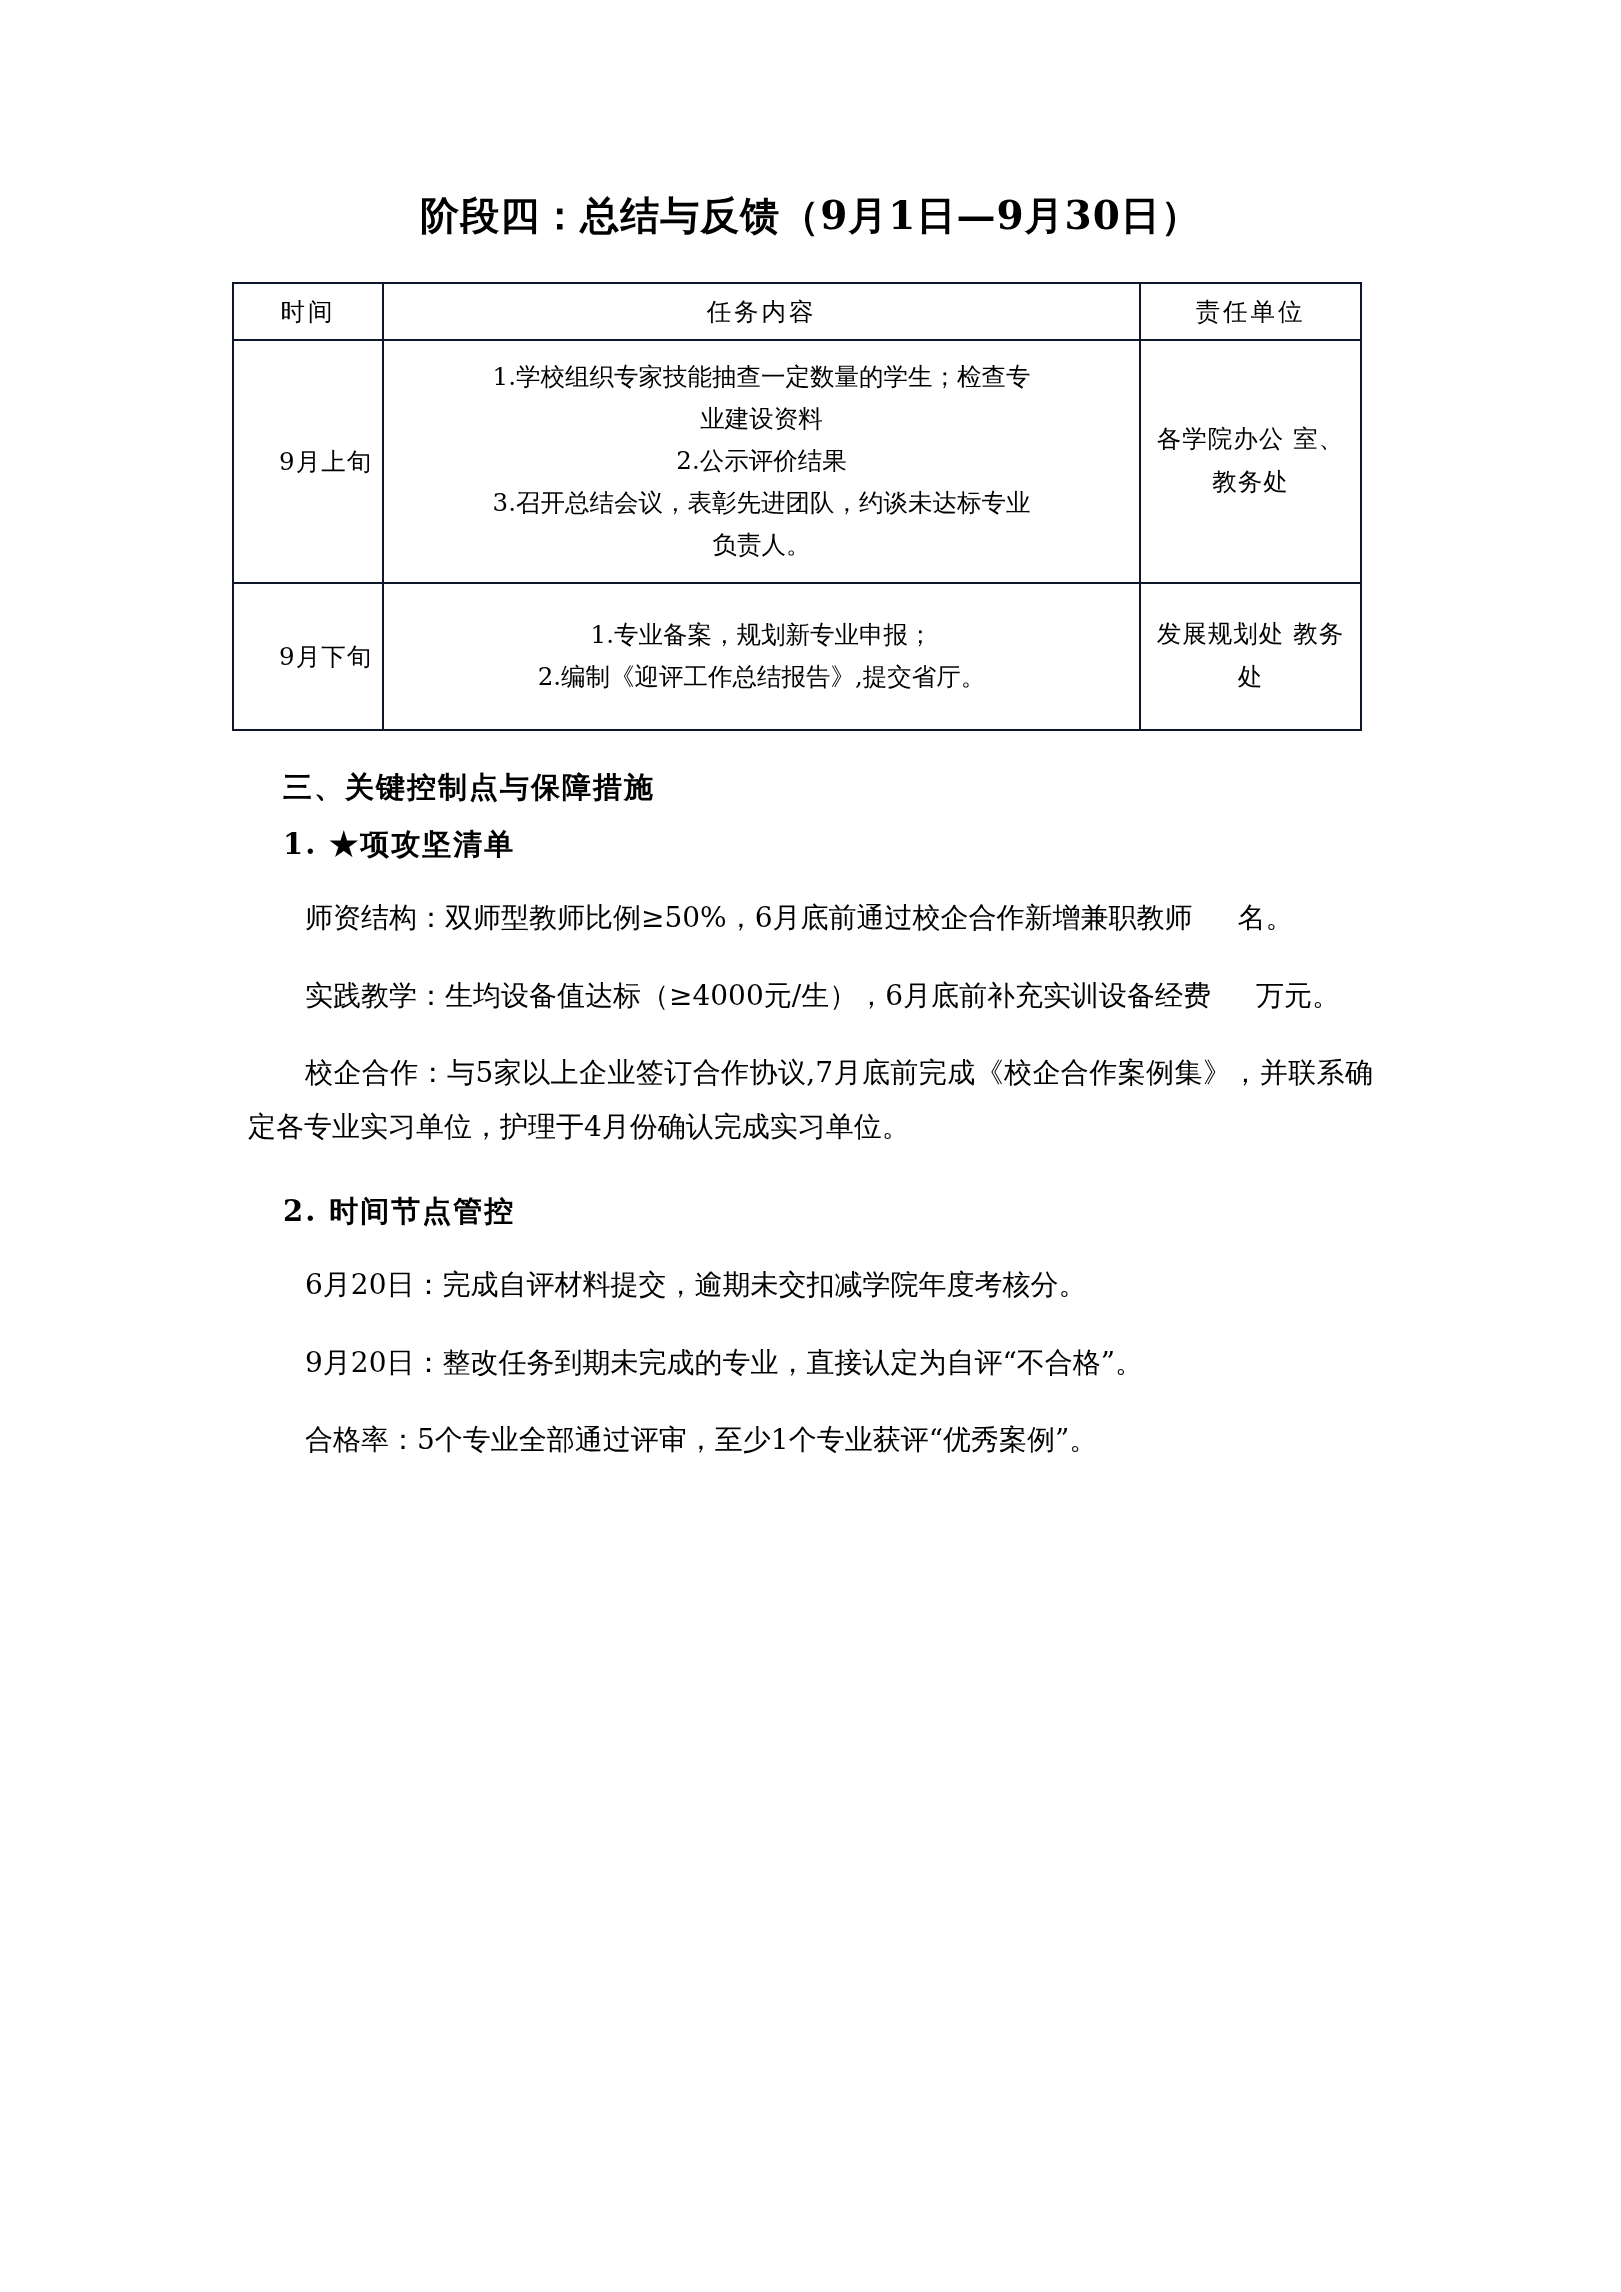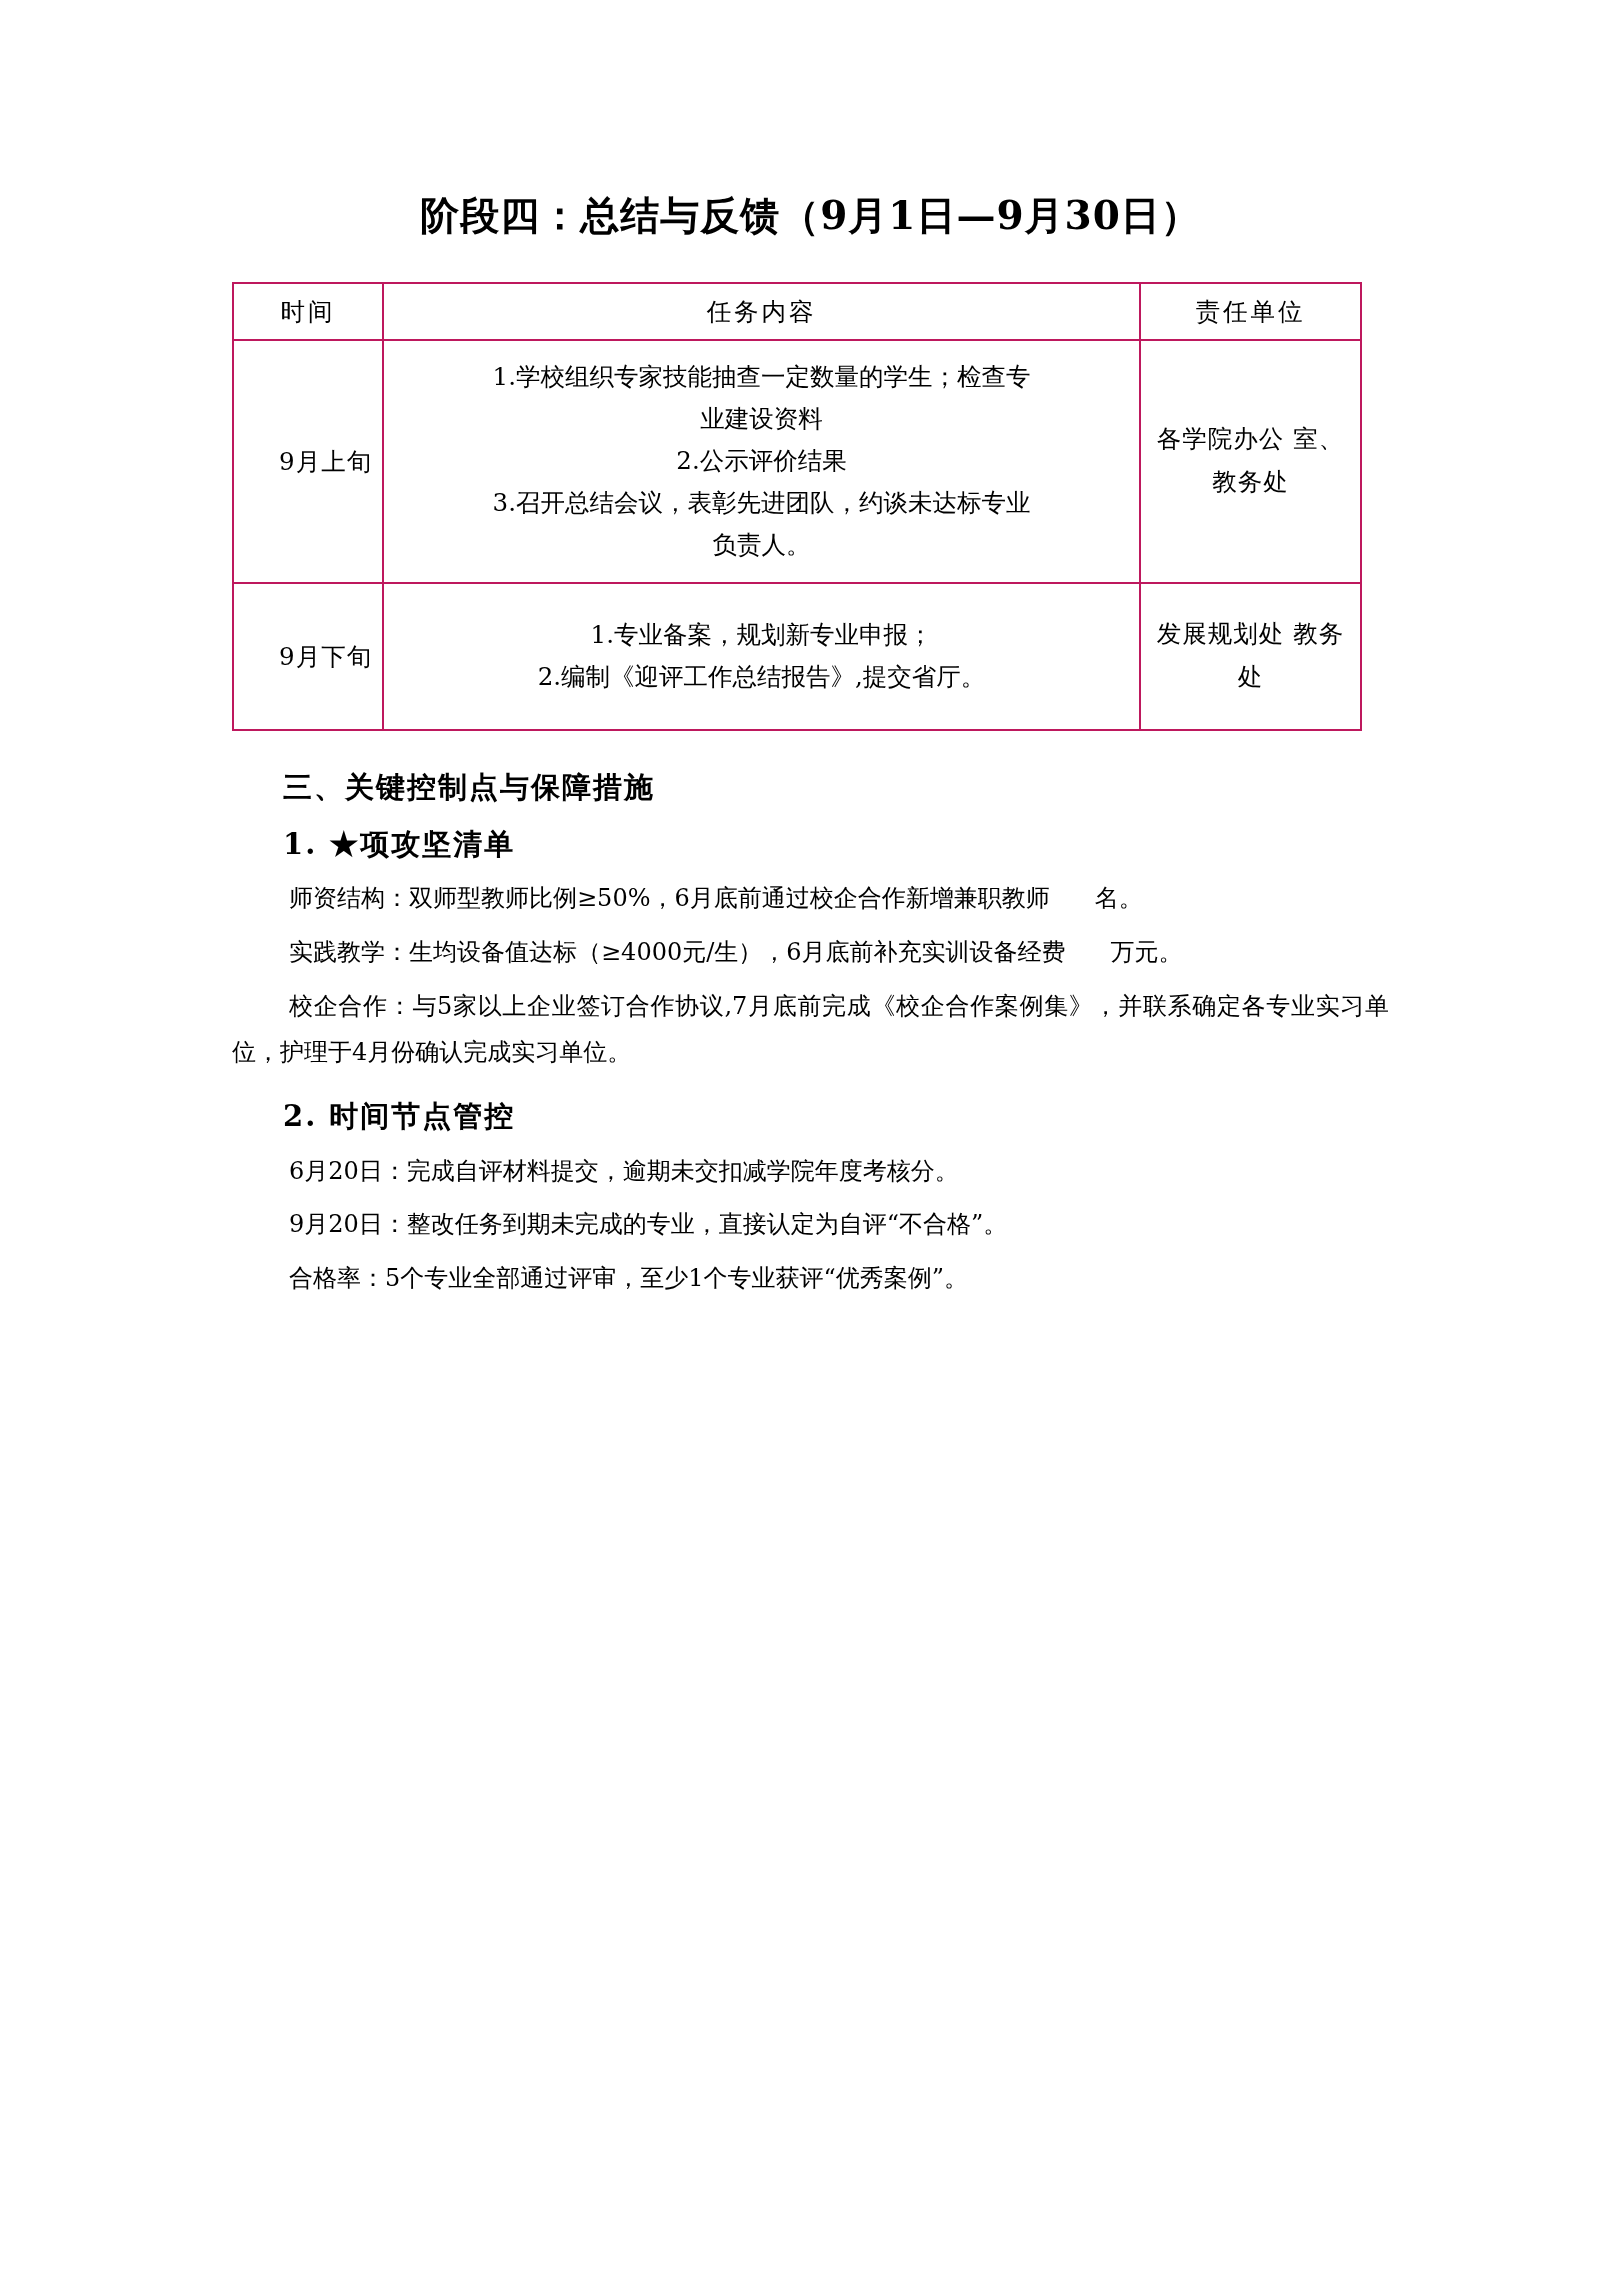--- a/index.html
+++ b/index.html
@@ -49,21 +49,21 @@
     margin-top: 43px;
     width: 1127px;
   }
   table.plan {
     border-collapse: collapse;
     width: 1127px;
     table-layout: fixed;
     font-size: 24.5px;
   }
   table.plan td, table.plan th {
-    border: 2px solid #be185d;
+    border: 2px solid #0f172a;
     vertical-align: middle;
     font-weight: normal;
     padding: 5.9px 9.8px;
     box-sizing: border-box;
   }
   .col-time  { width: 150px; }
   .col-task  { width: 757px; }
   .col-unit  { width: 221px; }
 
   table.plan thead td {
@@ -115,23 +115,23 @@
   .h-sub-2 {
     font-size: 29px;
     font-weight: 700;
     letter-spacing: 2px;
     line-height: 1.62;
     margin: 0;
     padding-top: 17.6px;
     padding-left: 51px;
   }
   p.para {
-    font-size: 24px;
+    font-size: 28px;
     line-height: 1.92;
-    margin: 0;
+    margin: 16px;
     text-indent: 57px;
     letter-spacing: 0px;
     text-align: justify;
     text-justify: inter-ideograph;
     padding-top: 7.8px;
   }
   .gapfill {
     display: inline-block;
     width: 45px;
   }

